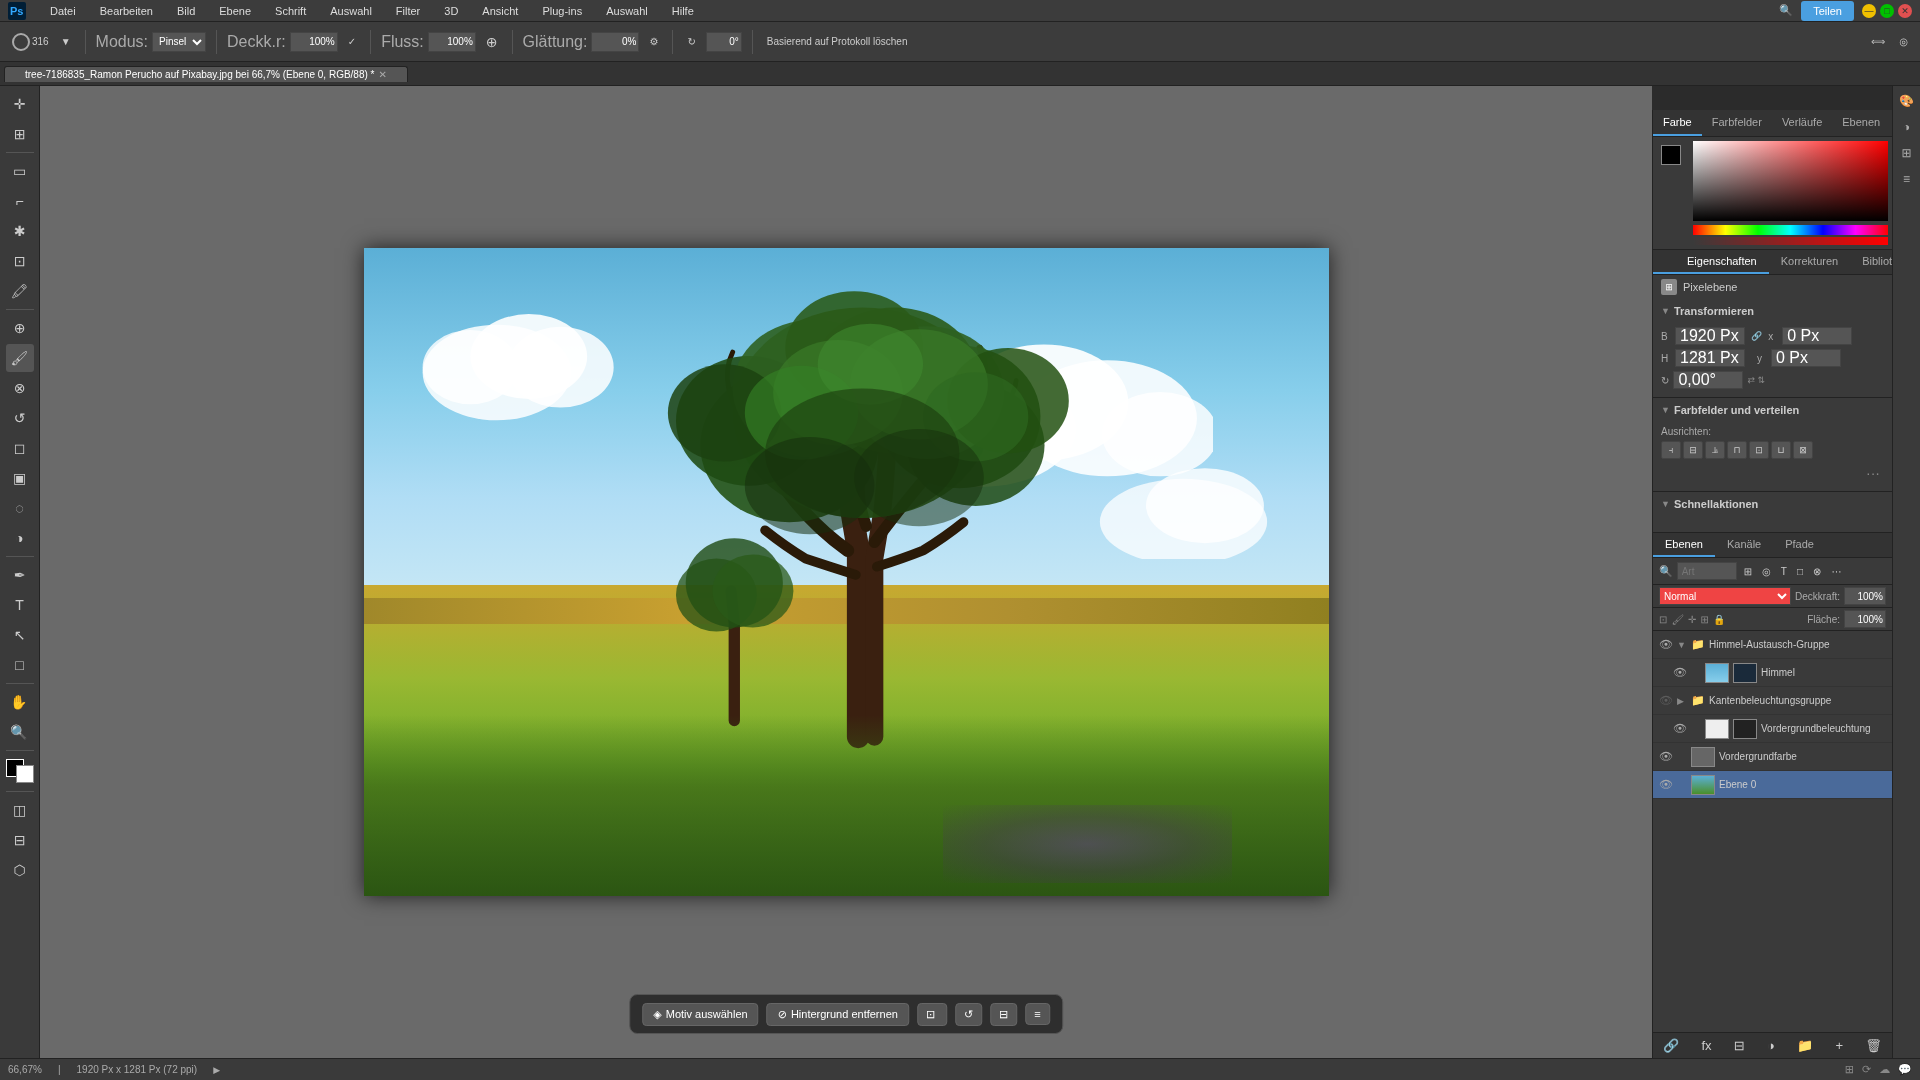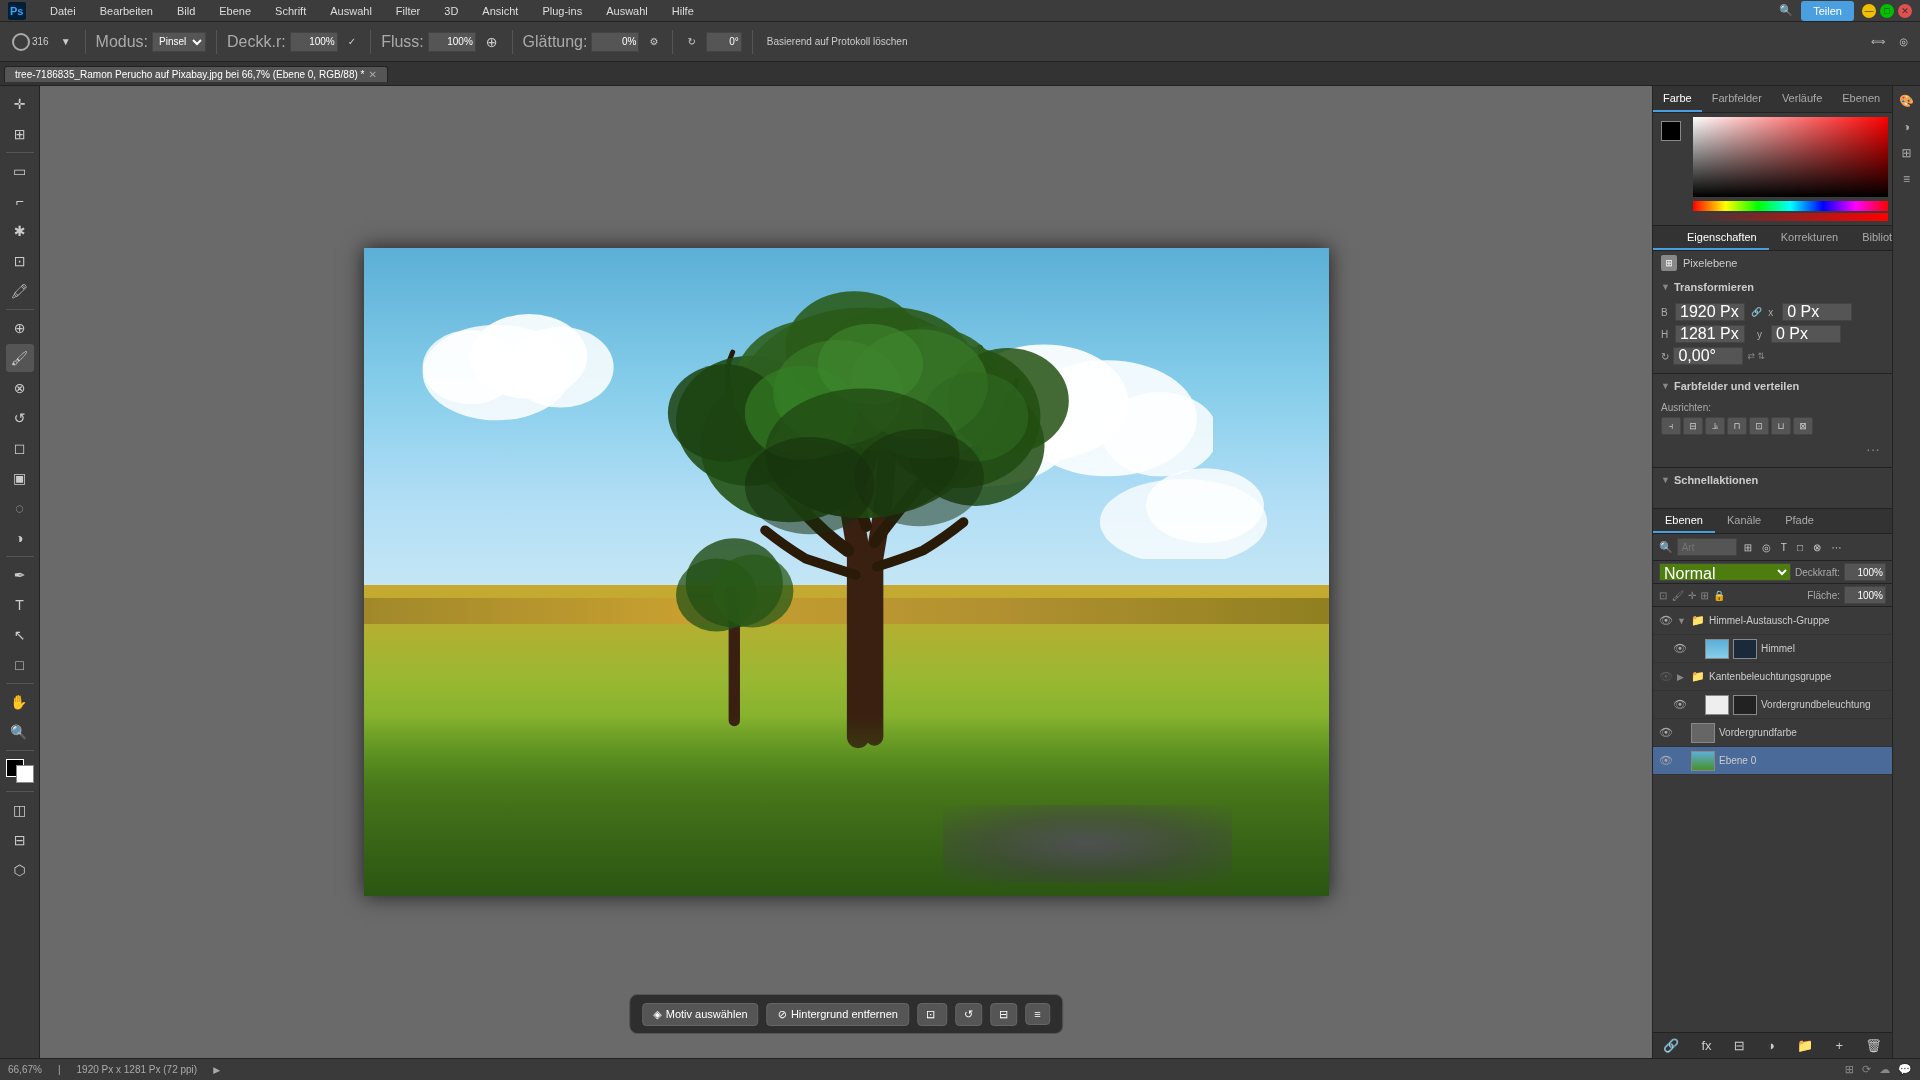--- a/index.html
+++ b/index.html
@@ -116,21 +116,21 @@
       display: flex;
       align-items: center;
       padding: 0 4px;
       flex-shrink: 0;
       border-bottom: 1px solid #222;
     }
     .doc-tab {
       background: #4a4a4a;
       border: 1px solid #222;
       border-bottom: none;
-      padding: 2px 10px;
+      padding: 2px 20px;
       font-size: 10px;
       color: #ccc;
       cursor: pointer;
       display: flex; align-items: center; gap: 4px;
       border-radius: 3px 3px 0 0;
     }
     .doc-tab.active { background: #555; color: #fff; }
     .doc-tab .close-x { cursor: pointer; color: #aaa; font-size: 10px; }
 
     
@@ -278,20 +278,21 @@
 
     
     .right-panel {
       width: 240px;
       background: #3a3a3a;
       display: flex;
       flex-direction: column;
       border-left: 1px solid #222;
       flex-shrink: 0;
       overflow-y: auto;
+      margin-top: 24px;
     }
 
     
     .right-tabs {
       display: flex;
       background: #333;
       border-bottom: 1px solid #222;
       flex-shrink: 0;
     }
     .right-tab {
@@ -434,25 +435,25 @@
     .layers-blend-row {
       display: flex;
       align-items: center;
       padding: 2px 6px;
       gap: 4px;
       background: #3a3a3a;
       border-bottom: 1px solid #222;
       flex-shrink: 0;
     }
     .blend-select {
-      background: #4d7c0f;
+      background: #ef4444;
       border: 1px solid #444;
       color: #fff;
       height: 18px;
-      font-size: 16px;
+      font-size: 10px;
       flex: 1;
     }
     .opacity-label { font-size: 10px; color: #aaa; }
     .opacity-input {
       background: #555;
       border: 1px solid #444;
       color: #fff;
       width: 42px; height: 18px;
       font-size: 10px;
       text-align: right;

